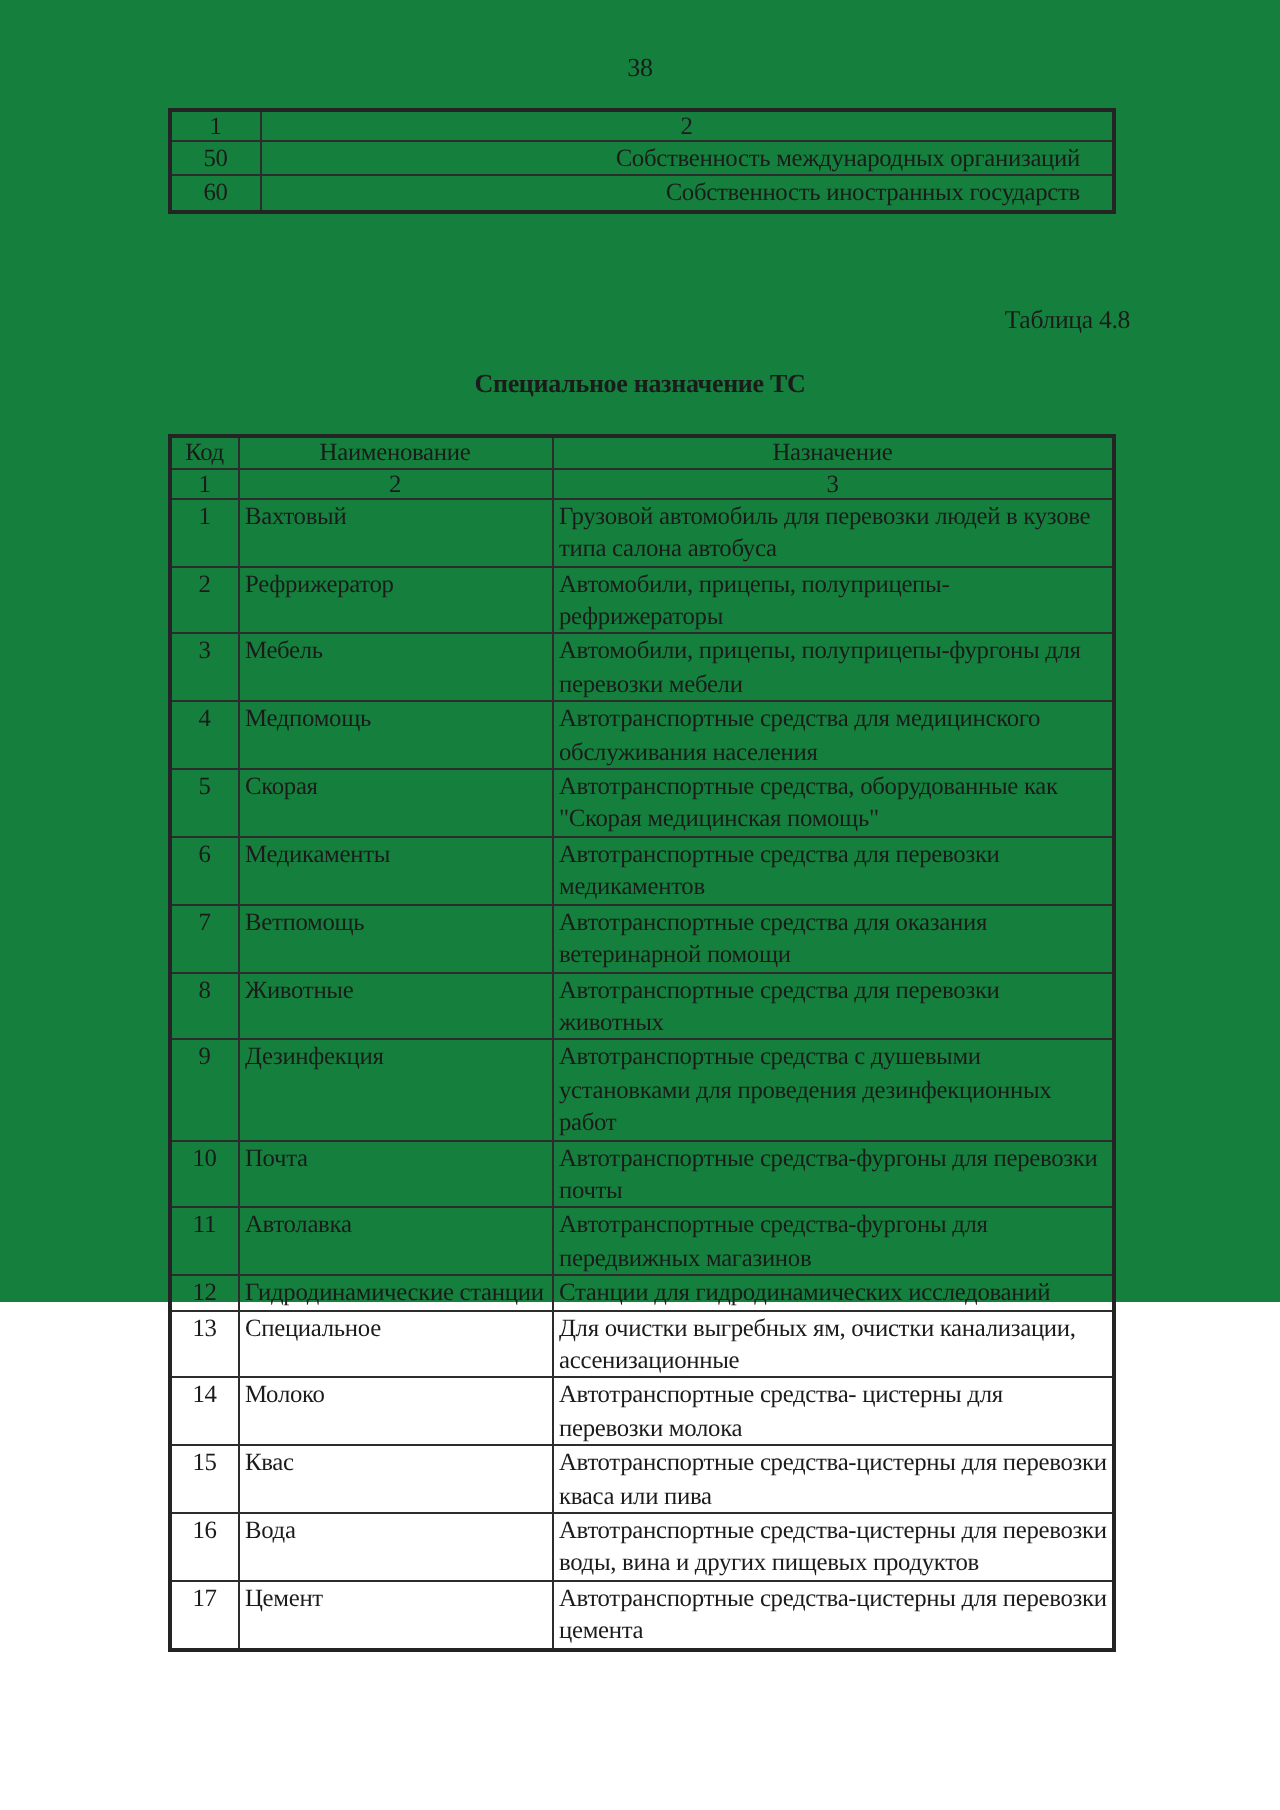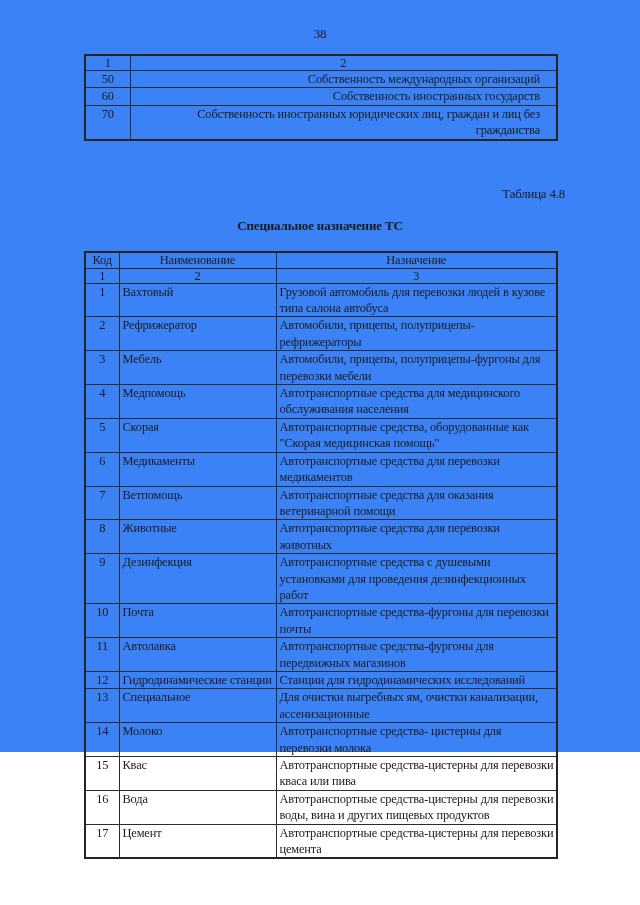--- a/index.html
+++ b/index.html
@@ -11,22 +11,22 @@
     overflow: hidden;
   }
   body {
     font-family: "Liberation Serif", "DejaVu Serif", serif;
     color: #1b1b1b;
     letter-spacing: -0.15px;
   }
   .page {
     position: relative;
     width: 640px;
-    height: 752px;
-    background: #3b82f6;
+    height: 651px;
+    background: #15803d;
   }
   .page-number {
     text-align: center;
     padding-top: 27px;
     font-size: 13px;
     line-height: 14px;
   }
   table {
     border-collapse: collapse;
     table-layout: fixed;
@@ -99,24 +99,20 @@
       </tr>
     </thead>
     <tbody>
         <tr>
           <td class="c-code">50</td>
           <td class="c-text">Собственность международных организаций</td>
         </tr>
         <tr>
           <td class="c-code">60</td>
           <td class="c-text">Собственность иностранных государств</td>
-        </tr>
-        <tr>
-          <td class="c-code">70</td>
-          <td class="c-text">Собственность иностранных юридических лиц, граждан и лиц без гражданства</td>
         </tr>
       </tbody>
   </table>
 
   <div class="table-label">Таблица 4.8</div>
 
   <div class="section-title">Специальное назначение ТС</div>
 
   <table class="t2">
     <colgroup>

